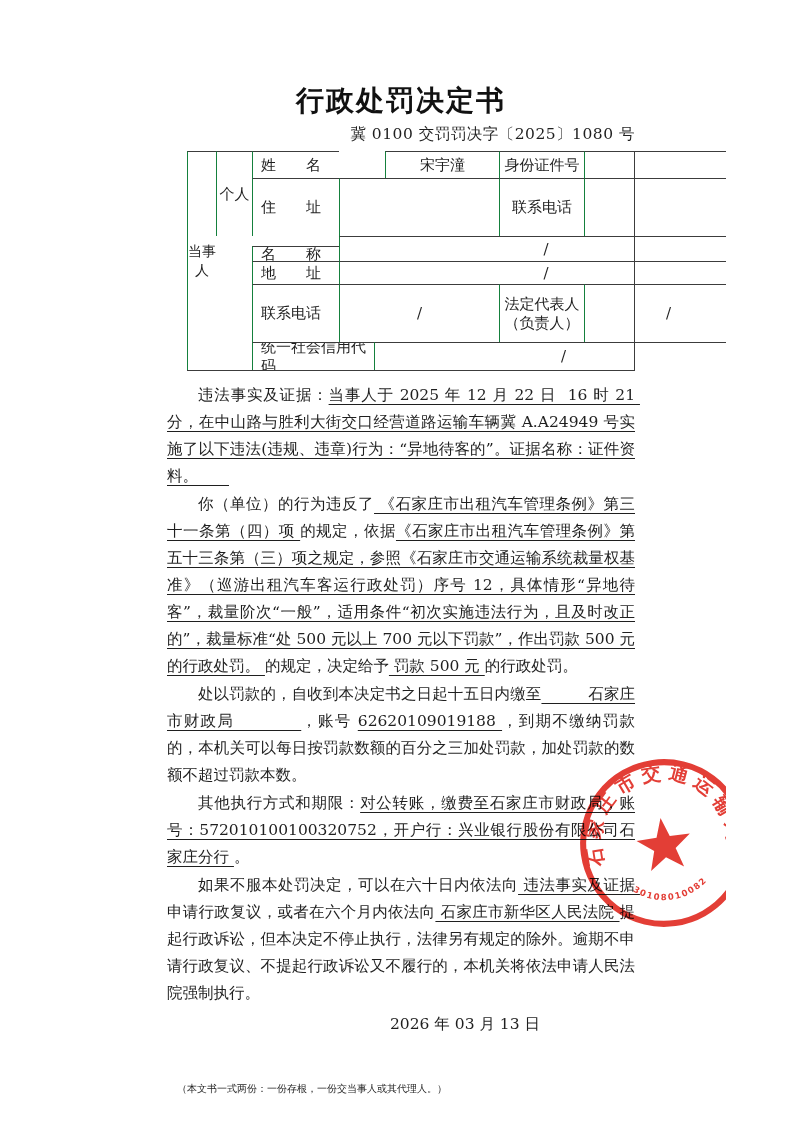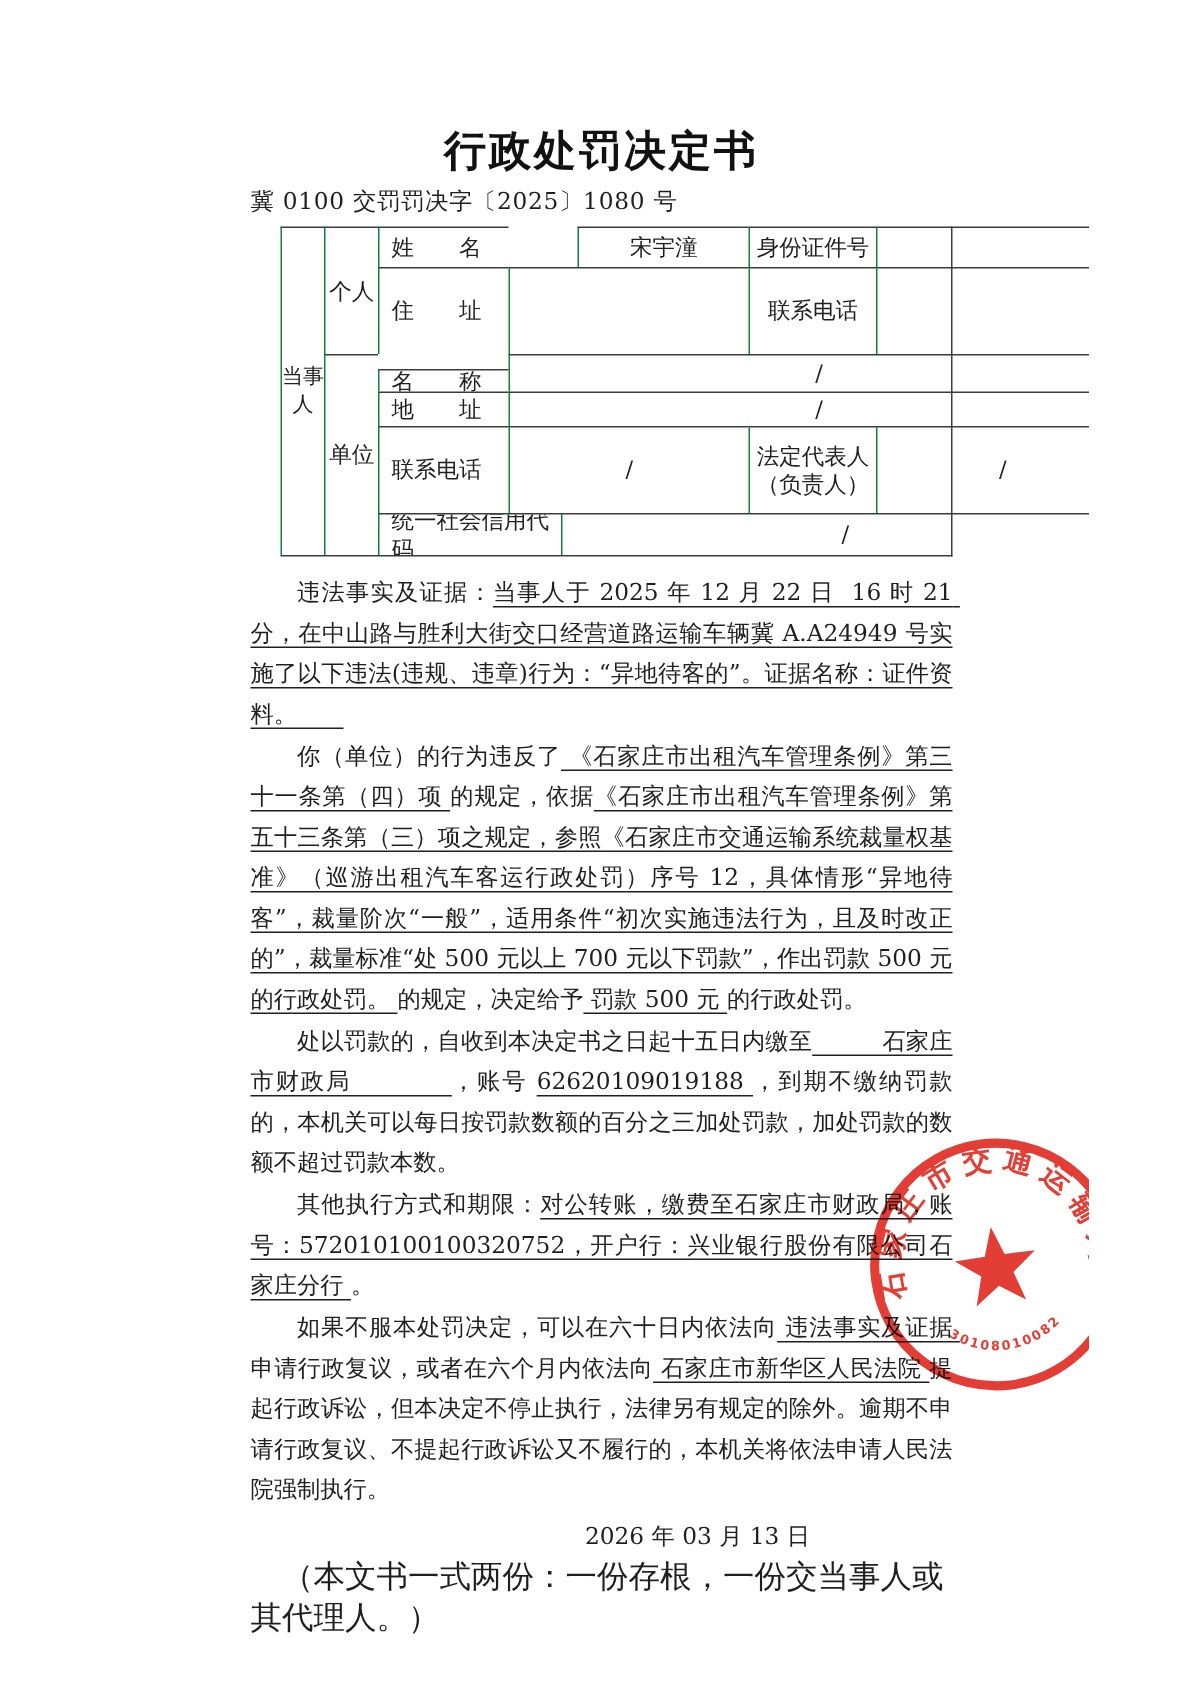--- a/index.html
+++ b/index.html
@@ -18,20 +18,21 @@
     margin-top:82px;
     text-align:center;
     font-family:"DejaVu Sans","Liberation Sans",sans-serif;
     font-weight:700;
     font-size:28px;
     line-height:38px;
     letter-spacing:2px;
     color:#111;
   }
   .doc-no{
+    text-align:right;
     font-size:15.5px;
     line-height:24px;
     margin-top:2px;
     letter-spacing:0.5px;
   }
   
   .party-table{
     margin-left:20px;
     margin-top:5px;
     display:grid;
@@ -80,22 +81,23 @@
   }
   .date-line{
     line-height:27px;
     font-size:15.5px;
     text-align:right;
     padding-right:95px;
     margin-top:4px;
   }
   .footnote{
     line-height:27px;
-    font-size:21px;
+    font-size:10px;
     text-indent:1em;
+    margin-top:37px;
   }
   
   .seal{
     position:absolute;
     left:503px;
     top:752px;
     width:182px;height:182px;
     transform:rotate(-8deg);
     mix-blend-mode:multiply;
     opacity:0.88;
@@ -121,21 +123,20 @@
 <body>
 
 <div class="page">
 
   <div class="doc-title">行政处罚决定书</div>
   <div class="doc-no">冀 0100 交罚罚决字〔2025〕1080 号</div>
 
   <div class="party-table">
     <div class="cell vert cA">当事人</div>
     <div class="cell cB1">个人</div>
-    <div class="cell cB2">单位</div>
 
     <div class="cell lbl c11">姓　　名</div>
     <div class="cell c12">宋宇潼</div>
     <div class="cell c13">身份证件号</div>
     <div class="cell c14"></div>
 
     <div class="cell lbl c21">住　　址</div>
     <div class="cell c22"></div>
     <div class="cell c23">联系电话</div>
     <div class="cell c24"></div>

